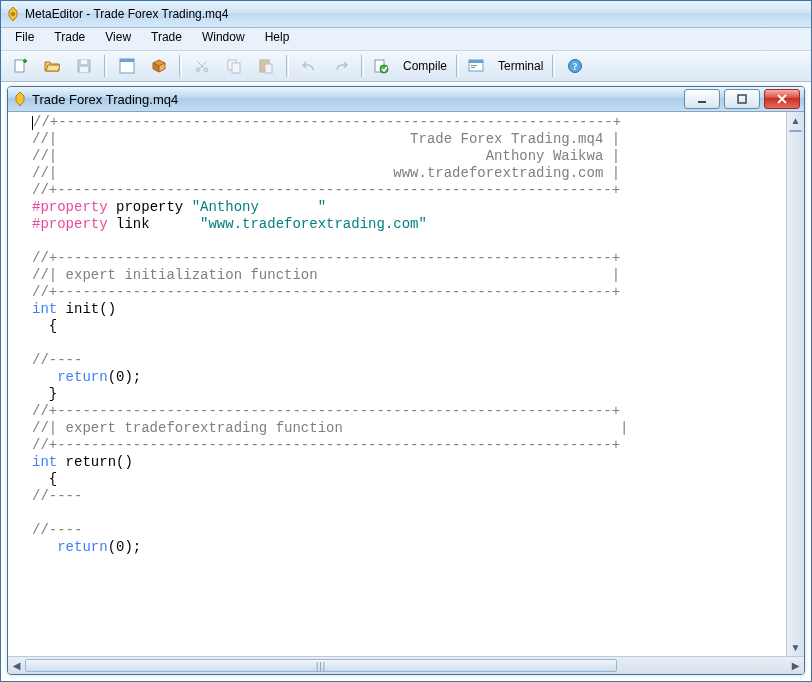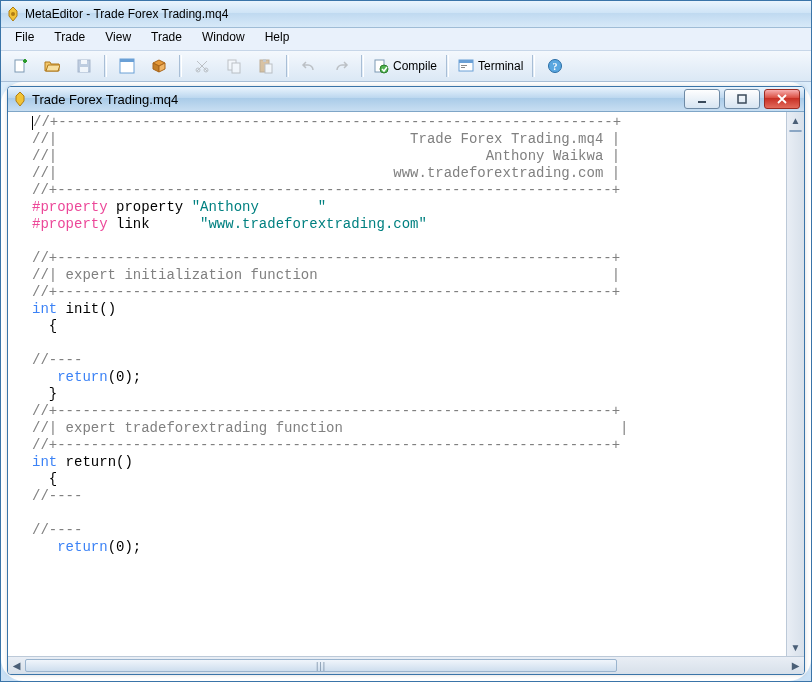--- a/index.html
+++ b/index.html
@@ -13,24 +13,24 @@
   .titletext{font-size:12px;color:#000;}
   
   .menubar{height:22px;display:flex;padding:0 4px;background:#e9f1fb;border-bottom:1px solid #c7d6e8;}
   .menuitem{padding:2px 10px;cursor:default;}
   
   .toolbar{height:30px;display:flex;align-items:center;padding:0 4px;gap:2px;
            background:linear-gradient(to bottom,#f4f8fd 0%,#dbe8f5 100%);border-bottom:1px solid #a8bed6;}
   .tb-sep{width:1px;height:22px;margin:0 3px;border-left:1px solid #a8bed6;border-right:1px solid #fff;}
   .tb-btn{min-width:22px;height:24px;display:flex;align-items:center;justify-content:center;padding:0 3px;
           border:1px solid transparent;border-radius:2px;cursor:default;}
-  .tb-btn .lbl{margin-left:4px;}
+  .tb-btn .lbl{margin-left:14px;}
   .tb-btn.disabled{opacity:0.45;}
   
-  .mdi{flex:1;position:relative;background:#fff;padding:2px;border-radius:22px;}
+  .mdi{flex:1;position:relative;background:#fff;padding:2px;}
   .editor-window{position:absolute;left:6px;top:4px;right:6px;bottom:6px;
                  border:1px solid #3a74a8;border-radius:4px;overflow:hidden;display:flex;flex-direction:column;
                  box-shadow:0 0 4px rgba(0,0,0,.15);}
   .editor-title{height:24px;display:flex;align-items:center;padding:0 4px;
                 background:linear-gradient(to bottom,#eaf4fd 0%,#bcd7ef 45%,#a9cbe8 46%,#c8def2 100%);
                 border-bottom:1px solid #7fa6c7;}
   .editor-title .icon{width:16px;height:16px;margin-right:4px;}
   .editor-title .txt{font-size:13px;color:#000;flex:1;}
   .winbtns{display:flex;gap:4px;margin-left:auto;}
   .winbtn{width:34px;height:18px;border:1px solid #6e8aa5;border-radius:3px;display:flex;align-items:center;justify-content:center;

